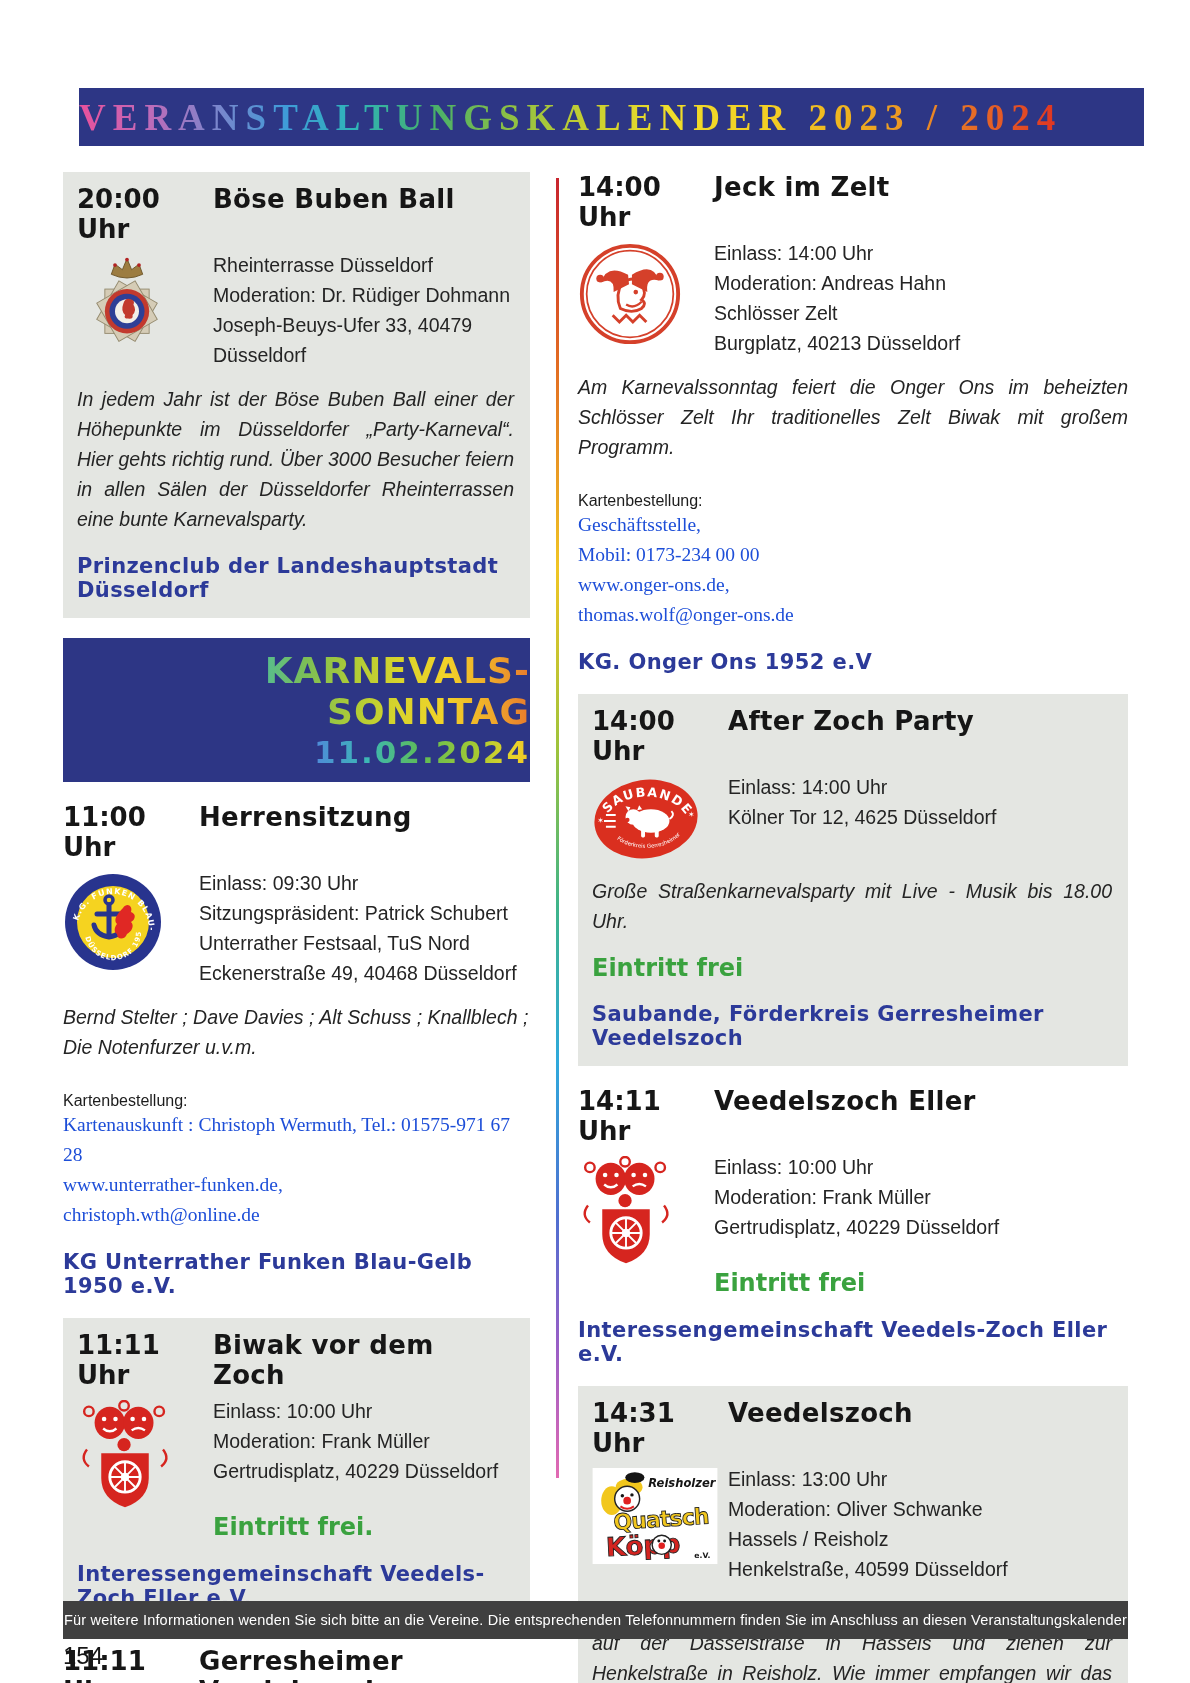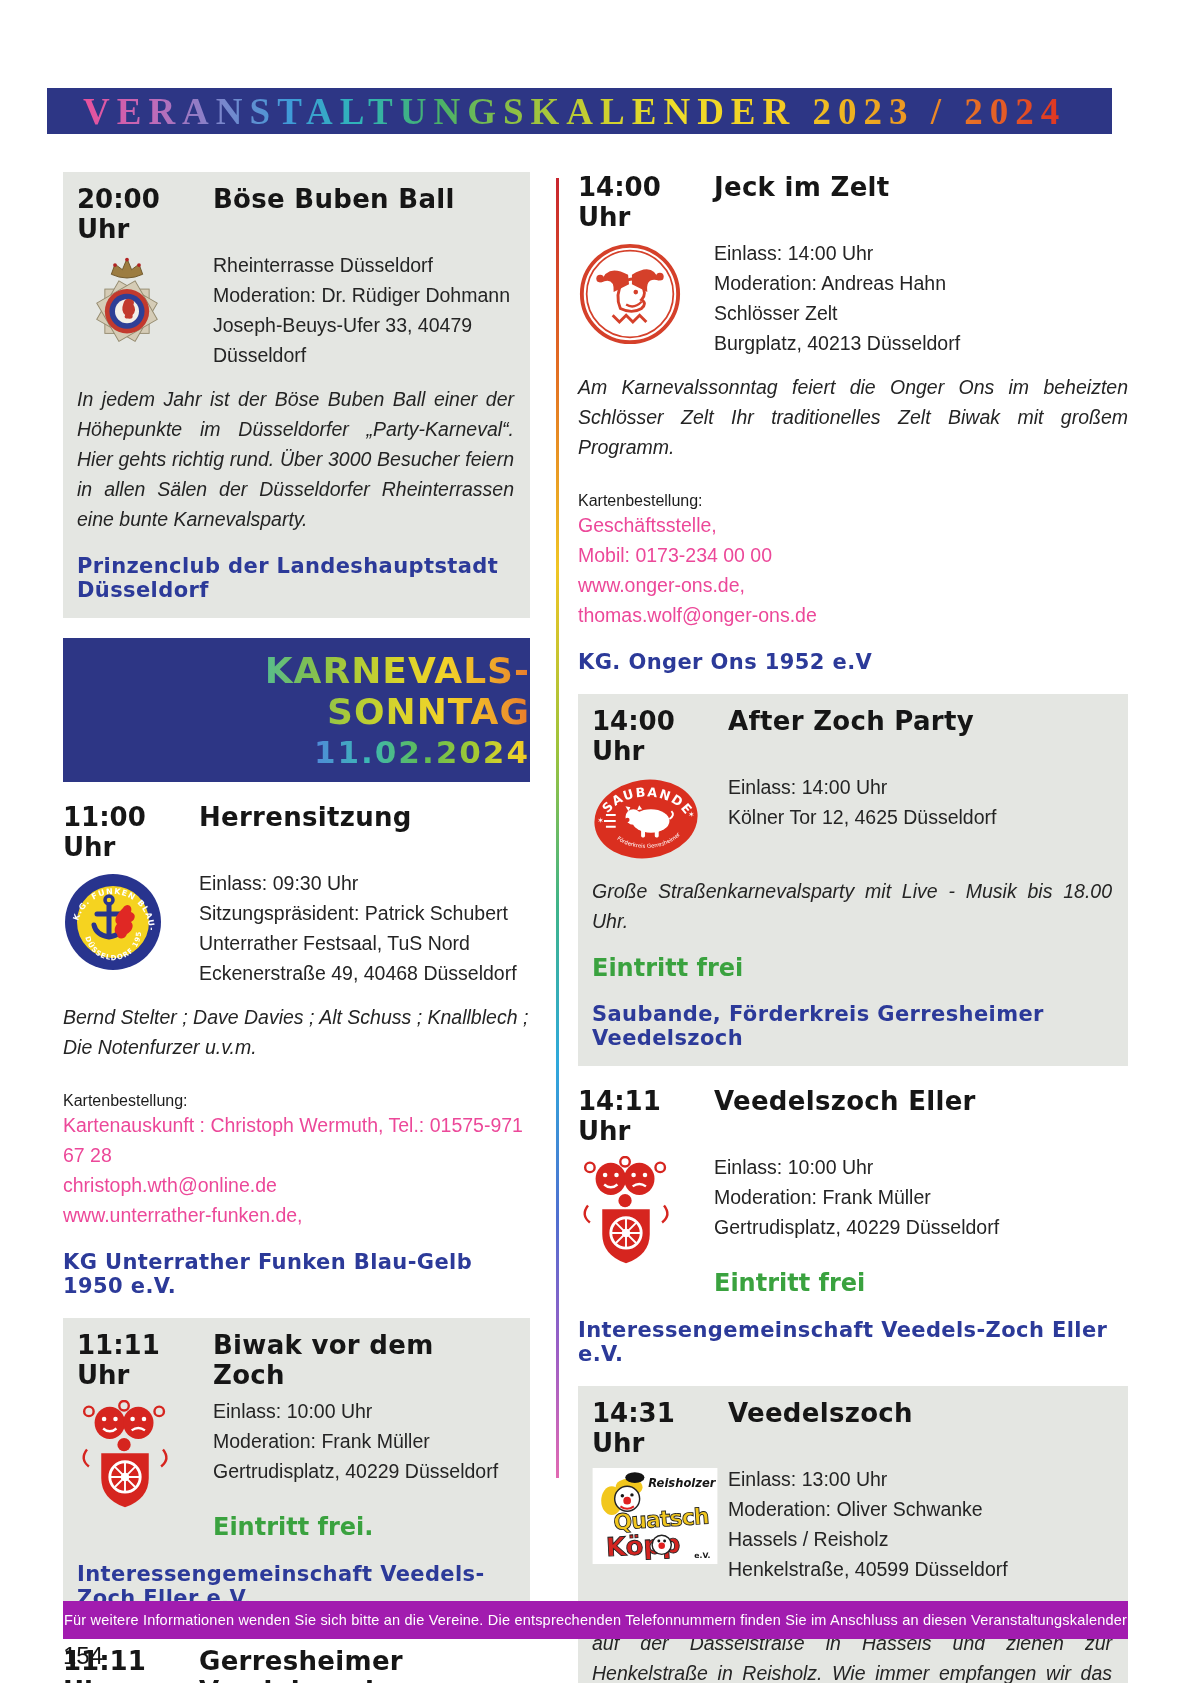--- a/index.html
+++ b/index.html
@@ -4,32 +4,32 @@
 <style>
   html,body { margin:0; padding:0; }
   body {
     width:1190px; height:1683px; position:relative; overflow:hidden;
     background:#ffffff; font-family:"Liberation Sans", sans-serif;
     -webkit-font-smoothing:antialiased;
   }
 
   
   .header-bar {
-    position:absolute; left:47px; top:88px; width:1065px; height:46px;
-    background:#2d3685; display:flex; align-items:center; box-sizing:border-box; padding-left:36px;
+    position:absolute; left:79px; top:88px; width:1065px; height:58px;
+    background:#2d3685; display:flex; align-items:center; box-sizing:border-box; 
   }
   .header-title {
     font-family:"Liberation Serif", serif; font-weight:700; font-size:37px;
     letter-spacing:7px; white-space:nowrap;
     background:linear-gradient(90deg,#e8519c 0%,#c06ab8 7%,#7b86cc 14%,#3f9bd8 21%,#2fb4b8 28%,#47b06a 36%,#8fc043 44%,#c9cf30 52%,#efdd2a 60%,#f3cf25 70%,#eeb320 78%,#ec8c24 86%,#e45f27 93%,#df3222 100%);
     -webkit-background-clip:text; background-clip:text; color:transparent;
   }
   .footer-bar {
     position:absolute; left:63px; top:1601px; width:1065px; height:38px;
-    background:#a21caf; display:flex; align-items:center; justify-content:center;
+    background:#404040; display:flex; align-items:center; justify-content:center;
   }
   .footer-note { color:#ffffff; font-size:14.5px; letter-spacing:0.2px; }
   .page-number { position:absolute; left:63px; top:1642px; font-size:24px; color:#161616; }
 
   
   .col-left  { position:absolute; left:63px;  top:172px; width:467px; }
   .col-right { position:absolute; left:578px; top:172px; width:550px; }
   .divider {
     position:absolute; left:556px; top:178px; width:3px; height:1300px;
     background:linear-gradient(180deg,#c8242e 0%,#e26a22 14%,#f0c524 30%,#9dc33c 44%,#3eb489 56%,#2fa9dc 68%,#4f6fd0 80%,#9a5ec6 90%,#e26ab2 100%);
@@ -40,21 +40,21 @@
   .event.gray { background:#e4e6e2; padding:12px 16px 16px 14px; }
   .event-title { display:flex; align-items:baseline; font-family:"DejaVu Sans", sans-serif; font-weight:700; font-size:26px; color:#161616; }
   .event-time { flex:0 0 136px; }
   .event-name { letter-spacing:0.3px; }
   .event-body { display:flex; margin-top:6px; }
   .logo-cell { flex:0 0 136px; padding-top:4px; }
   .details { font-size:19.5px; line-height:30px; color:#242424; }
   .desc, .lineup { font-style:italic; font-size:19.5px; line-height:30px; margin:14px 0 0; color:#242424; }
   .desc { text-align:justify; }
   .tickets-label { font-weight:400; font-size:16px; margin-top:30px; color:#1c1c1c; }
-  .ticket-line { font-size:19.5px; line-height:30px; color:#ec4899; }
+  .ticket-line { font-size:19.5px; line-height:30px; color:#1d4ed8;font-family:Liberation Serif, serif; }
   .entry { font-family:"DejaVu Sans", sans-serif; font-weight:700; font-size:24px; color:#3aa23f; margin-top:18px; }
   .entry.in-details { margin-top:26px; }
   .organizer { font-family:"DejaVu Sans", sans-serif; font-weight:700; font-size:21px; color:#2c3a99; margin-top:20px; letter-spacing:0.4px; }
 
   
   .banner { background:#2d3685; margin:12px 0 20px; padding:12px 0 12px; text-align:right; }
   .banner-l1, .banner-l2 {
     font-family:"DejaVu Sans", sans-serif; font-weight:700; display:inline-block;
     -webkit-background-clip:text; background-clip:text; color:transparent;
   }
@@ -149,22 +149,22 @@
       <div class="details">
         <div>Einlass: 09:30 Uhr</div>
         <div>Sitzungspräsident: Patrick Schubert</div>
         <div>Unterrather Festsaal, TuS Nord</div>
         <div>Eckenerstraße 49, 40468 Düsseldorf</div>
       </div>
     </div>
     <p class="lineup">Bernd Stelter ; Dave Davies ; Alt Schuss ; Knallblech ; Die Notenfurzer u.v.m.</p>
     <div class="tickets-label">Kartenbestellung:</div>
     <div class="ticket-line">Kartenauskunft : Christoph Wermuth, Tel.: 01575-971 67 28</div>
+    <div class="ticket-line">www.unterrather-funken.de,</div>
     <div class="ticket-line">christoph.wth@online.de</div>
-    <div class="ticket-line">www.unterrather-funken.de,</div>
     <div class="organizer">KG Unterrather Funken Blau-Gelb 1950 e.V.</div>
   </div>
 
   <div class="event gray">
     <div class="event-title">
       <span class="event-time">11:11 Uhr</span>
       <span class="event-name">Biwak vor dem Zoch</span>
     </div>
     <div class="event-body">
       <div class="logo-cell">

